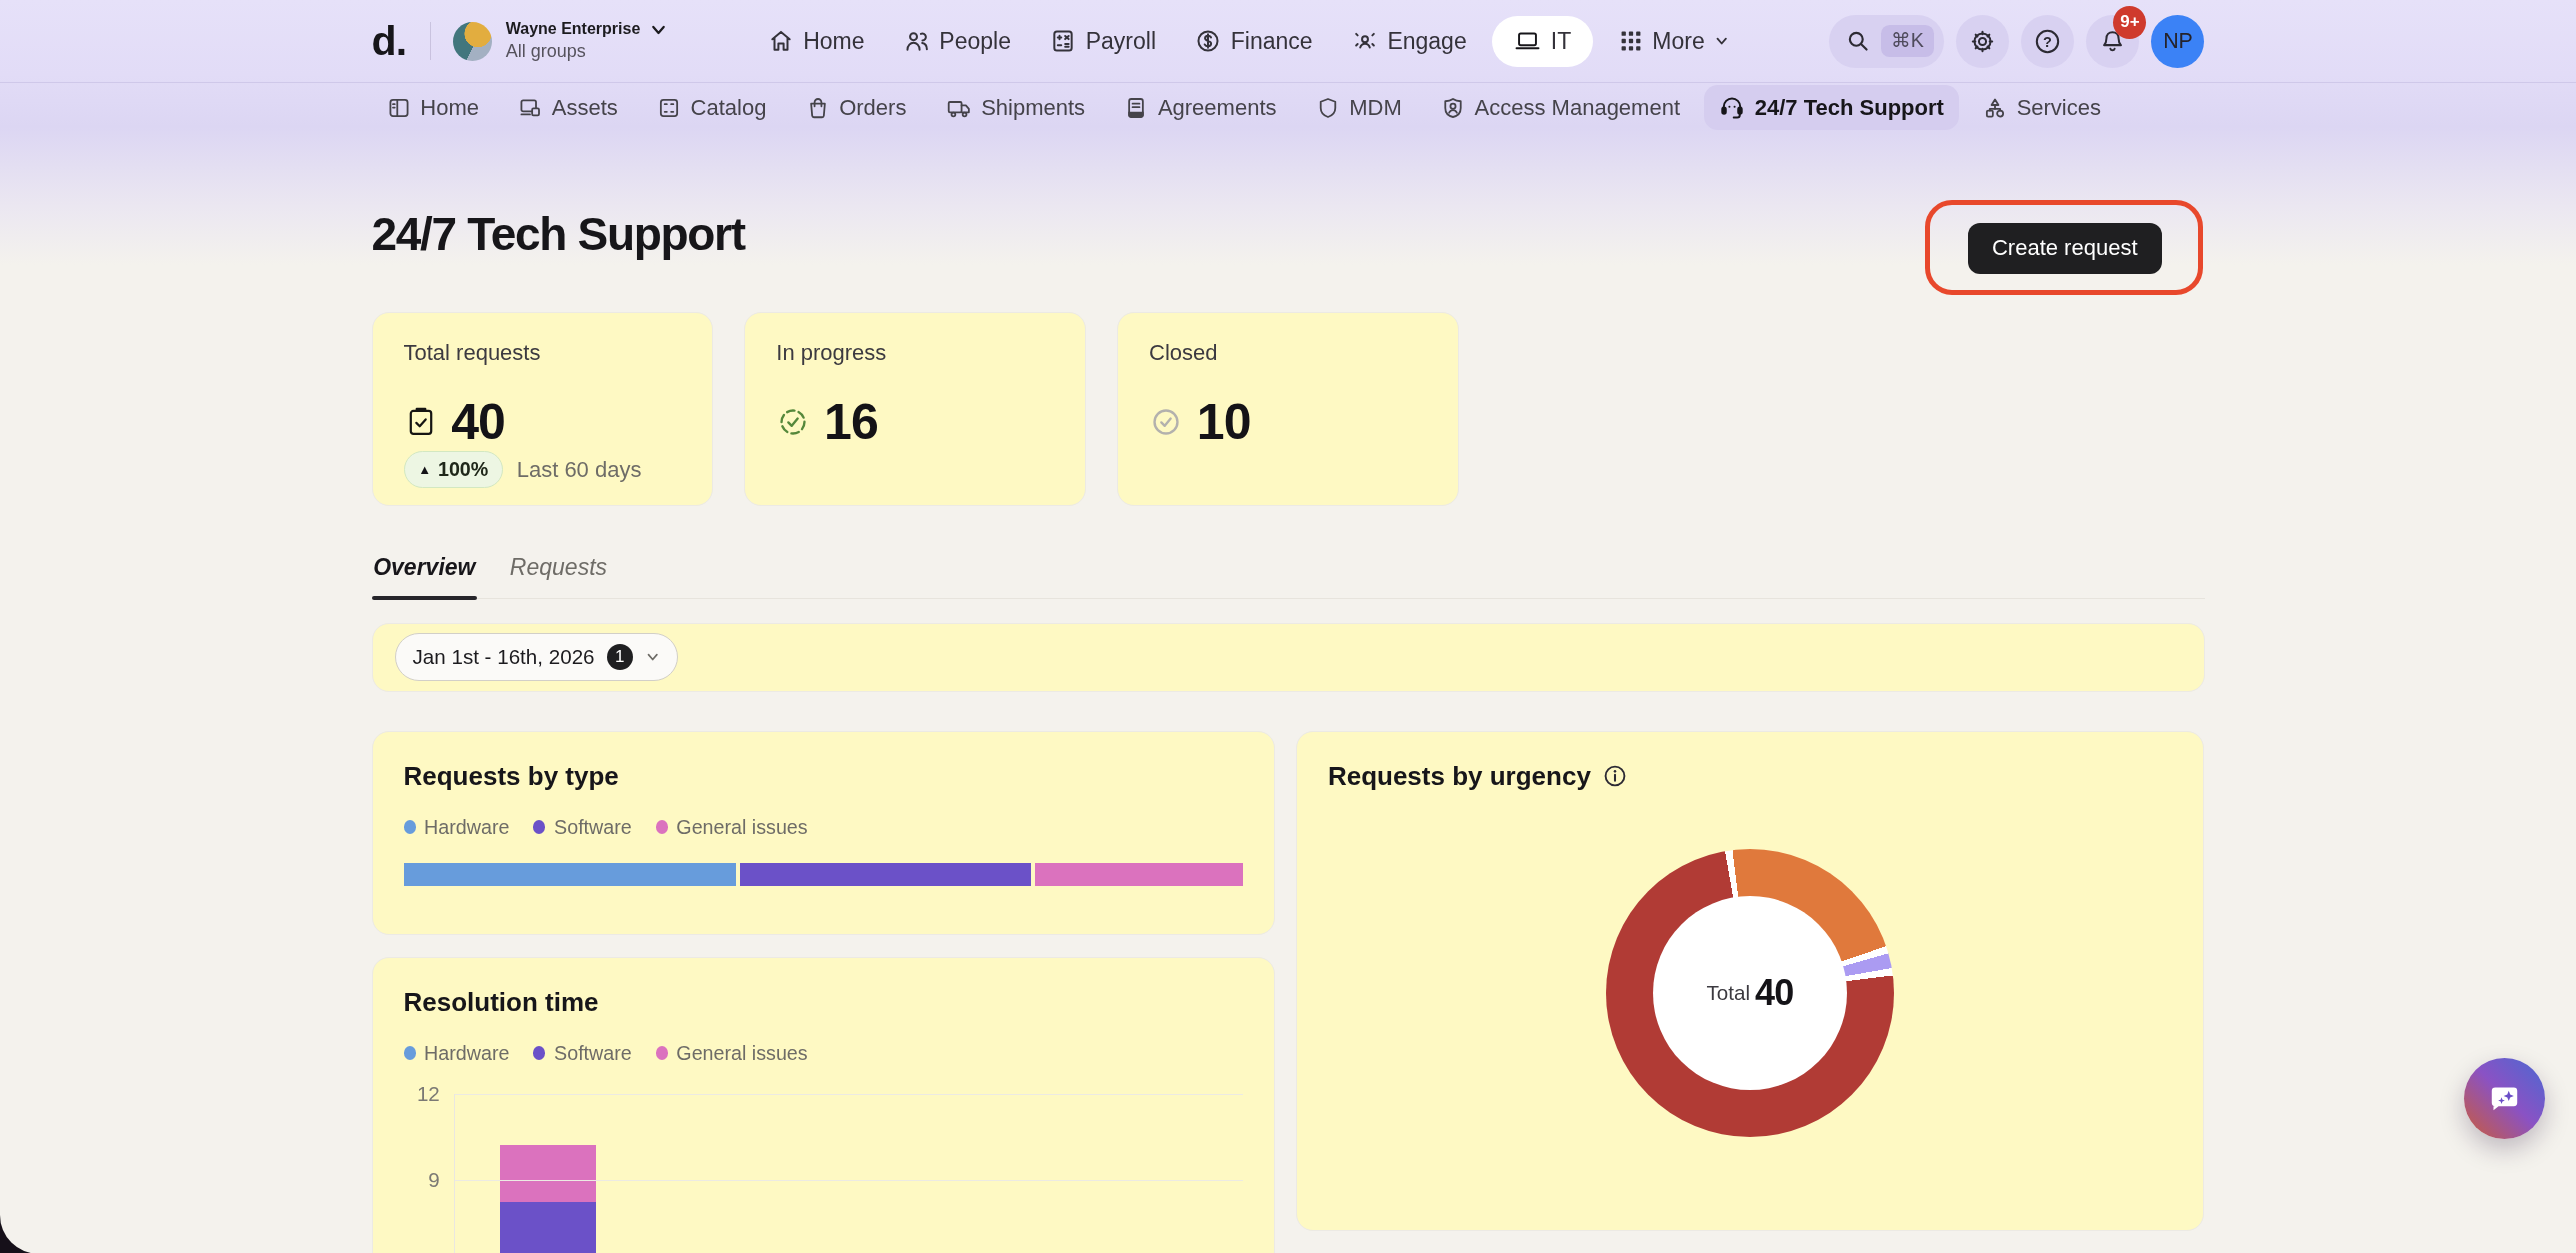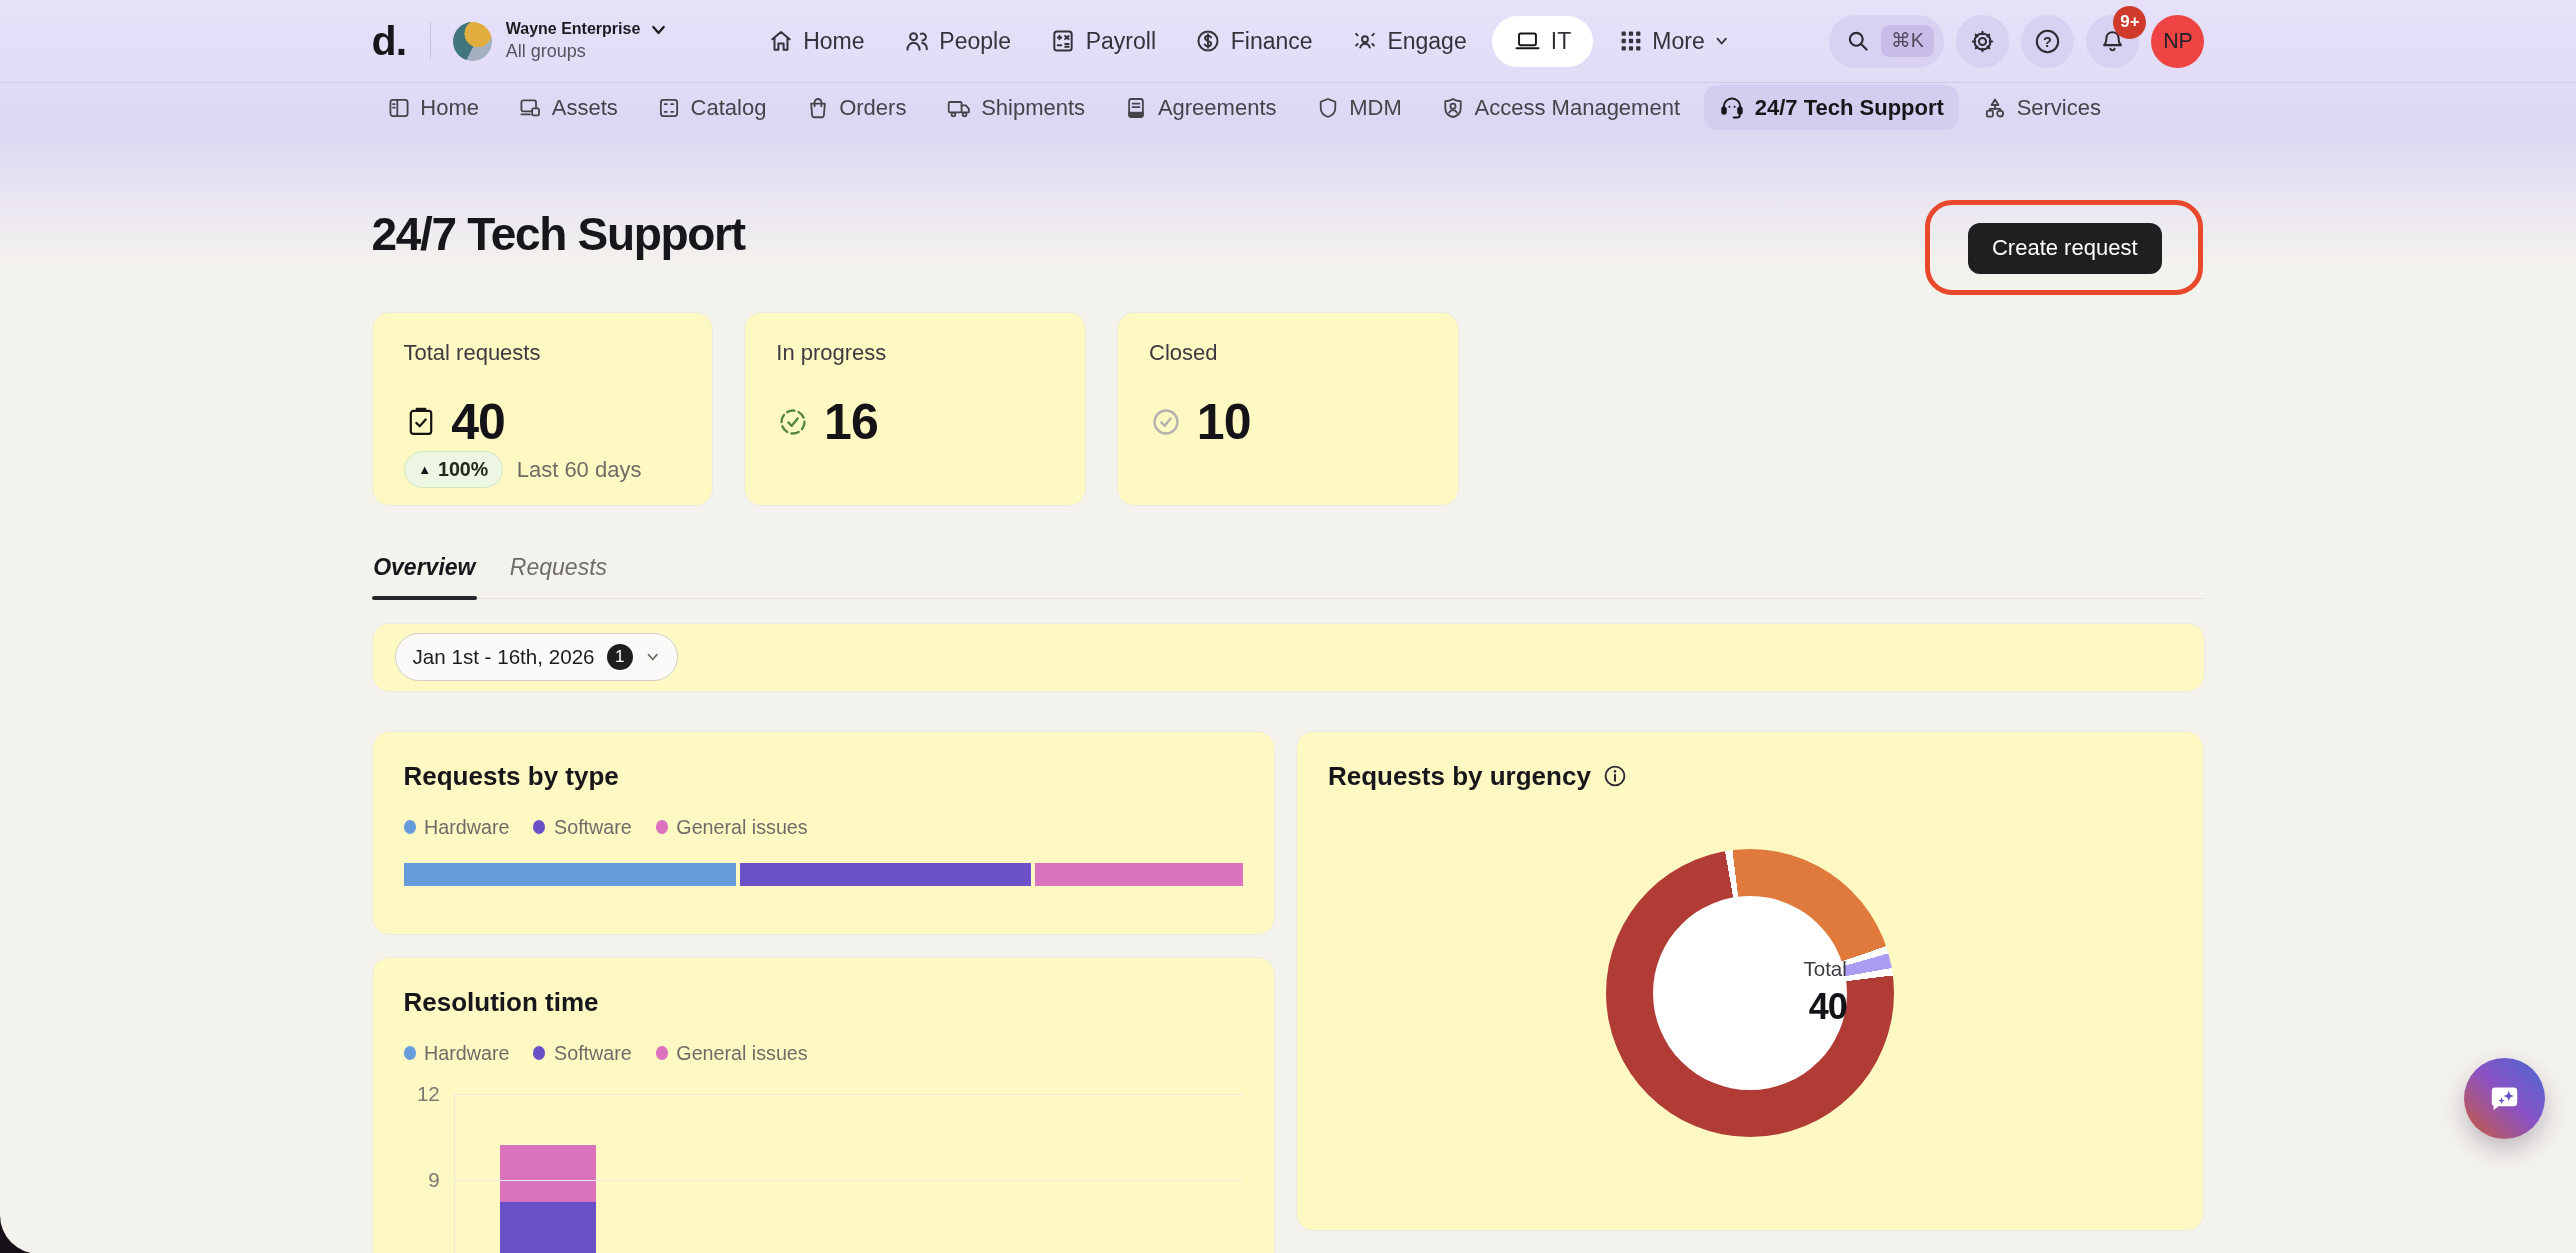--- a/index.html
+++ b/index.html
@@ -51,21 +51,21 @@
     background:#d8d1f1; border-radius:856px; padding:0 10.3px 0 17px; cursor:pointer;
   }
   .kbd {
     background:#c7bde8; color:#4f4b5c; border-radius:8.6px; font-size:19.7px;
     padding:6px 10.3px; line-height:1;
   }
   .tool-circle {
     width:53px; height:53px; border-radius:50%; background:#d8d1f1;
     display:flex; align-items:center; justify-content:center; cursor:pointer; position:relative;
   }
-  .tool-circle.avatar { background:#ef4444; font-size:21.4px; font-weight:500; color:#25232b; }
+  .tool-circle.avatar { background:#3b82f6; font-size:21.4px; font-weight:500; color:#25232b; }
   .badge-9 {
     position:absolute; top:-8.6px; right:-6.9px; min-width:33px; height:33px; border-radius:856px;
     background:#cf3a2d; color:#fff; font-size:17px; font-weight:700;
     display:flex; align-items:center; justify-content:center; padding:0 5.1px;
   }
 
   
   .subnav { position:relative; height:50px; border-top:0.9px solid rgba(120,108,170,.16); }
   .subnav .container { height:100%; display:flex; align-items:center; gap:8.6px; }
   .subnav-item {
@@ -141,21 +141,21 @@
   .urgency-card { height:500px; }
   .res-card { height:480px; }
 
   .donut-wrap { display:flex; justify-content:center; margin-top:57px; }
   .donut {
     width:288px; height:288px; border-radius:50%;
     display:flex; align-items:center; justify-content:center;
   }
   .donut-hole {
     width:194px; height:194px; border-radius:50%; background:#fff;
-    display:flex; flex-direction:column; align-items:flex-end; justify-content:center; gap:5.1px;
+    display:flex; flex-direction:row; align-items:center; justify-content:center; gap:5.1px;
   }
   .donut-label { font-size:20.6px; color:#3c3a40; }
   .donut-value { font-size:36px; font-weight:600; color:#141317; letter-spacing:-0.9px; }
 
   .res-plot-row { display:flex; margin-top:29px; }
   .res-ylabels { width:50px; position:relative; }
   .res-ylabel { position:absolute; right:13.7px; transform:translateY(-50%); font-size:20.6px; color:#7b7974; }
   .res-plot { position:relative; flex:1; height:283px; border-left:1.7px solid #eae7e0; }
   .res-grid { position:absolute; left:0; right:0; height:1.7px; background:#eceae3; }
   .res-bar { position:absolute; left:45px; width:96px; top:0; bottom:0; }

